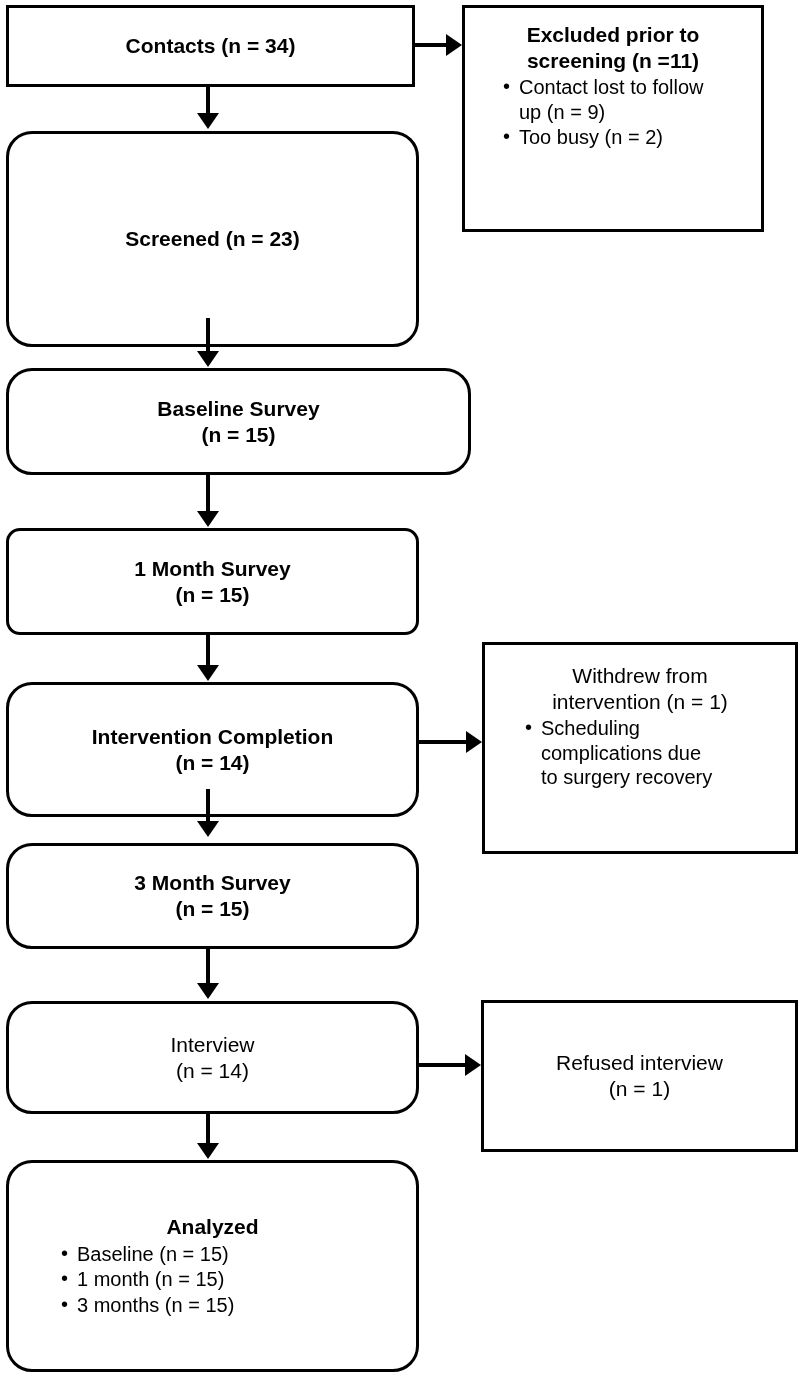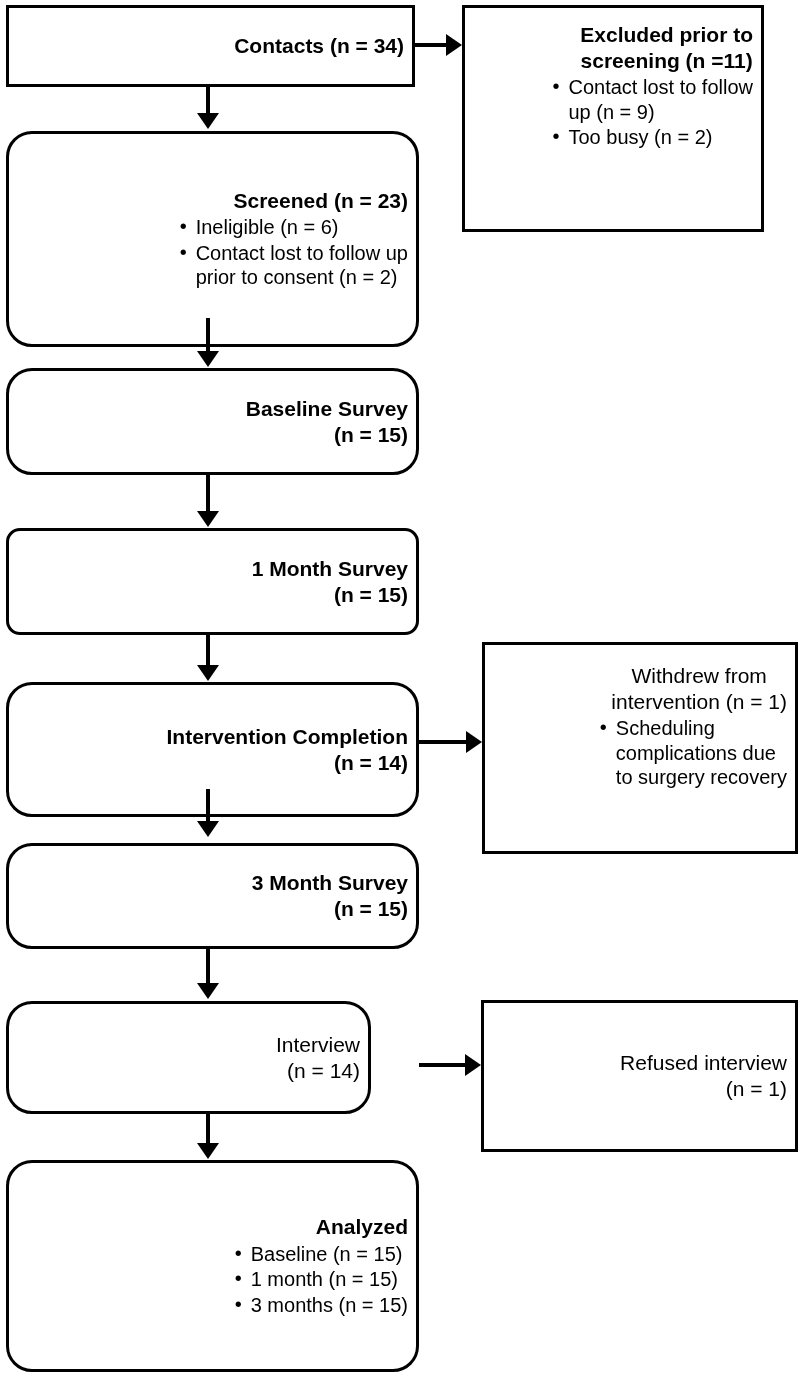--- a/index.html
+++ b/index.html
@@ -22,21 +22,20 @@
   
   .node {
     position: absolute;
     box-sizing: border-box;
     border: 3px solid #000000;
     background: #ffffff;
     display: flex;
     flex-direction: column;
     justify-content: center;
     padding: 2px 8px;
-    align-items: flex-end;
   }
   .node.rounded { border-radius: 26px; }
   .node.square  { border-radius: 0; }
 
   .title {
     font-weight: bold;
     font-size: 21px;
     line-height: 1.22;
     text-align: center;
     white-space: pre-line;
@@ -110,48 +109,43 @@
 <body>
 
 <div id="canvas">
 
   <div class="node square" style="left:6px; top:5px; width:409px; height:82px;">
     <div class="title">Contacts (n = 34)</div>
   </div>
 
   <div class="node rounded" style="left:6px; top:131px; width:413px; height:216px;">
     <div class="title">Screened (n = 23)</div>
-    <ul class="bullets indent-a">
-      <li>Ineligible (n = 6)</li>
-      <li style="white-space:pre-line;">Contact lost to follow up
-prior to consent (n = 2)</li>
-    </ul>
-  </div>
-
-  <div class="node rounded" style="left:6px; top:368px; width:413px; height:107px;">
+  </div>
+
+  <div class="node rounded" style="left:6px; top:368px; width:465px; height:107px;">
     <div class="title">Baseline Survey</div>
     <div class="subcount">(n = 15)</div>
   </div>
 
   <div class="node rounded" style="left:6px; top:528px; width:413px; height:107px;border-radius:14px;">
     <div class="title">1 Month Survey</div>
     <div class="subcount">(n = 15)</div>
   </div>
 
   <div class="node rounded" style="left:6px; top:682px; width:413px; height:135px;">
     <div class="title">Intervention Completion</div>
     <div class="subcount">(n = 14)</div>
   </div>
 
   <div class="node rounded" style="left:6px; top:843px; width:413px; height:106px;">
     <div class="title">3 Month Survey</div>
     <div class="subcount">(n = 15)</div>
   </div>
 
-  <div class="node rounded" style="left:6px; top:1001px; width:365px; height:113px;">
+  <div class="node rounded" style="left:6px; top:1001px; width:413px; height:113px;">
     <div class="title regular">Interview</div>
     <div class="subcount regular">(n = 14)</div>
   </div>
 
   <div class="node rounded" style="left:6px; top:1160px; width:413px; height:212px;">
     <div class="title">Analyzed</div>
     <ul class="bullets indent-c">
       <li>Baseline (n = 15)</li>
       <li>1 month (n = 15)</li>
       <li>3 months (n = 15)</li>

